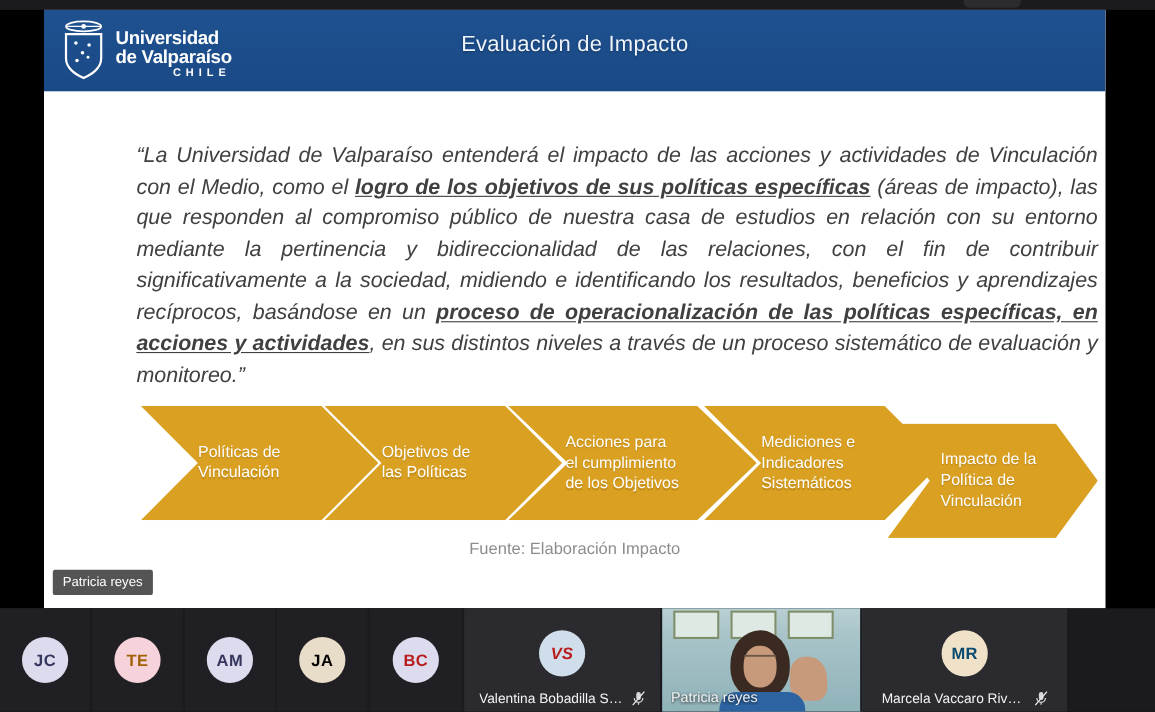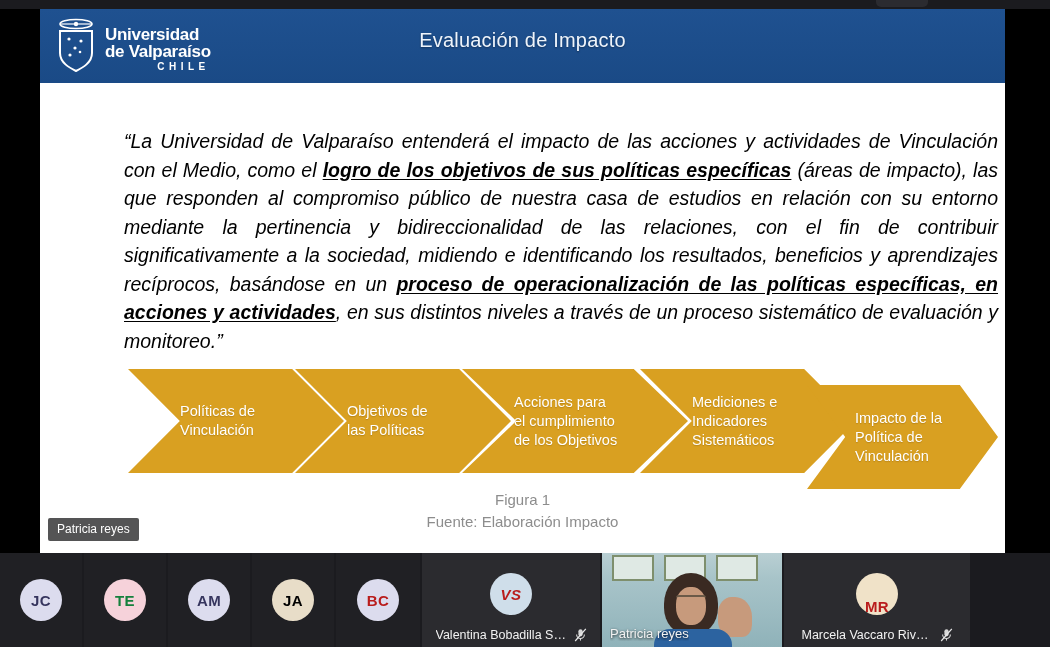--- a/index.html
+++ b/index.html
@@ -98,21 +98,21 @@
 
   
   .quote {
     position: absolute;
     left: 84px; top: 118px;
     width: 874px;
     font-family: "Liberation Sans", sans-serif;
     font-style: italic;
     font-size: 19.5px;
     line-height: 28.5px;
-    color: #000000;
+    color: #404040;
     text-align: justify;
     text-justify: inter-word;
   }
   .quote b {
     font-style: italic;
     font-weight: bold;
     text-decoration: underline;
     text-underline-offset: 2px;
   }
 
@@ -371,38 +371,37 @@
 Sistemáticos</div>
       </div>
       <div class="chev chev-last" style="left:679px; width:191px;">
         <div class="chev-label" style="white-space: pre-line;">Impacto de la
 Política de
 Vinculación</div>
       </div>
     </div>
 
     <div class="fig-caption">
-      <div>Figura 1</div>
       <div>Fuente: Elaboración Impacto</div>
     </div>
 
     <div class="slide-presenter">Patricia reyes</div>
   </div>
 
   <div class="filmstrip">
 
 
     <div class="tile tile-avatar-only">
       <div class="avatar" style="background:#dcdcee;color:#36355e;">
         <span>JC</span>
       </div>
     </div>
 
     <div class="tile tile-avatar-only">
-      <div class="avatar" style="background:#f6d2da;color:#15803d;text-align:right;">
+      <div class="avatar" style="background:#f6d2da;color:#a16207;text-align:right;">
         <span>TE</span>
       </div>
     </div>
 
     <div class="tile tile-avatar-only">
       <div class="avatar" style="background:#dcdcee;color:#36355e;">
         <span>AM</span>
       </div>
     </div>
 
@@ -445,21 +444,21 @@
         <div class="vglasses"></div>
         <div class="varm"></div>
         <div class="vbody"></div>
       </div>
       <div class="tile-footer">
         <span class="tile-name">Patricia reyes</span>
       </div>
     </div>
 
     <div class="tile tile-named" style="width:186px;border-right:none;">
-      <div class="avatar" style="background:#f0e2c8;color:#b91c1c;align-items:flex-end;">
+      <div class="avatar" style="background:#f0e2c8;color:#0c4a6e;">
         <span>MR</span>
       </div>
       <div class="tile-footer">
         <span class="tile-name">Marcela Vaccaro Rivera</span>
         <span class="mic-off">
           <svg width="13" height="14" viewBox="0 0 13 14">
             <rect x="4.4" y="1.2" width="4.2" height="7.2" rx="2.1" fill="#d8d8d8"></rect>
             <path d="M2.6 6.6 a3.9 3.9 0 0 0 7.8 0" fill="none" stroke="#d8d8d8" stroke-width="1.1"></path>
             <path d="M6.5 10.5 v2.1" stroke="#d8d8d8" stroke-width="1.1"></path>
             <path d="M1.2 13 L11.8 0.8" stroke="#eaeaea" stroke-width="1.2"></path>

